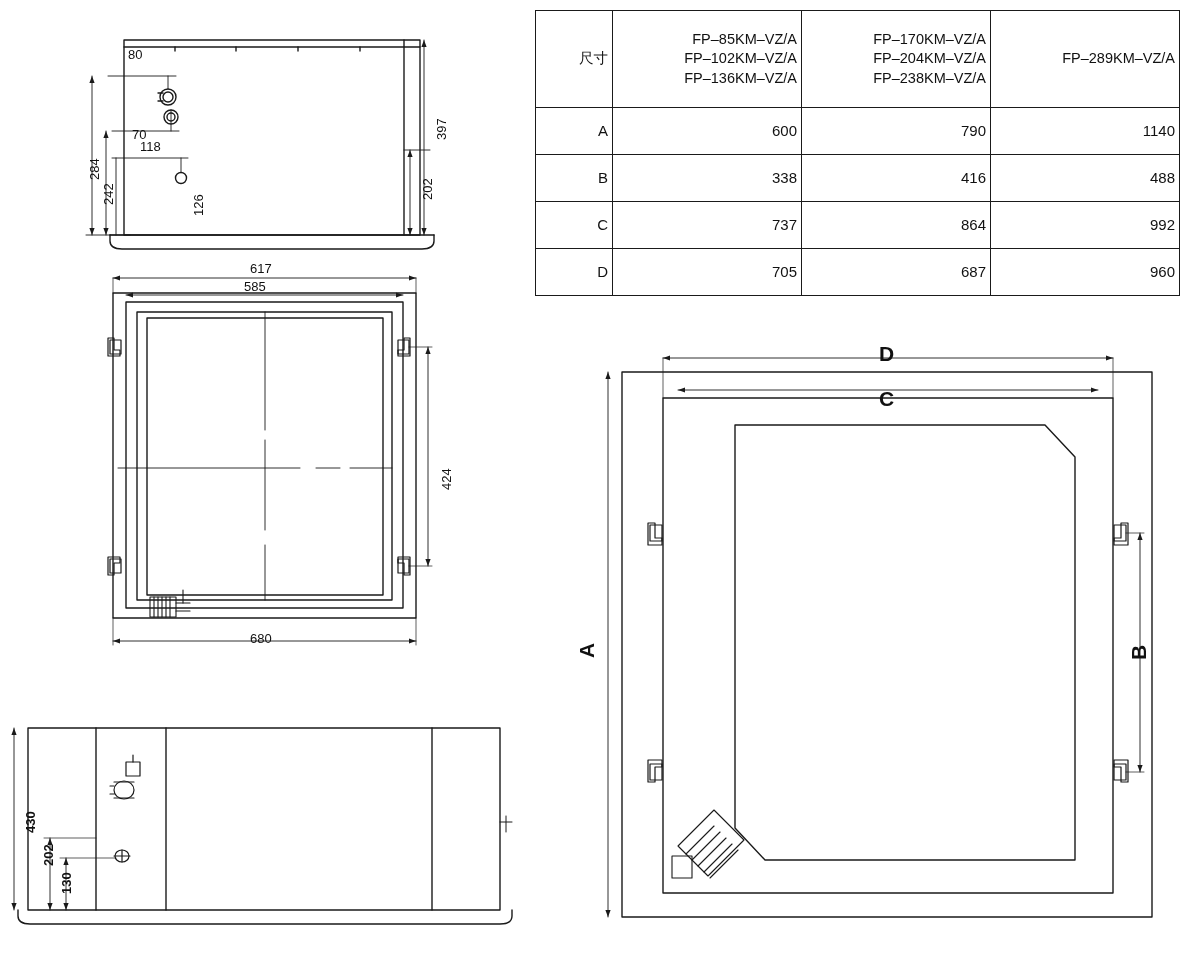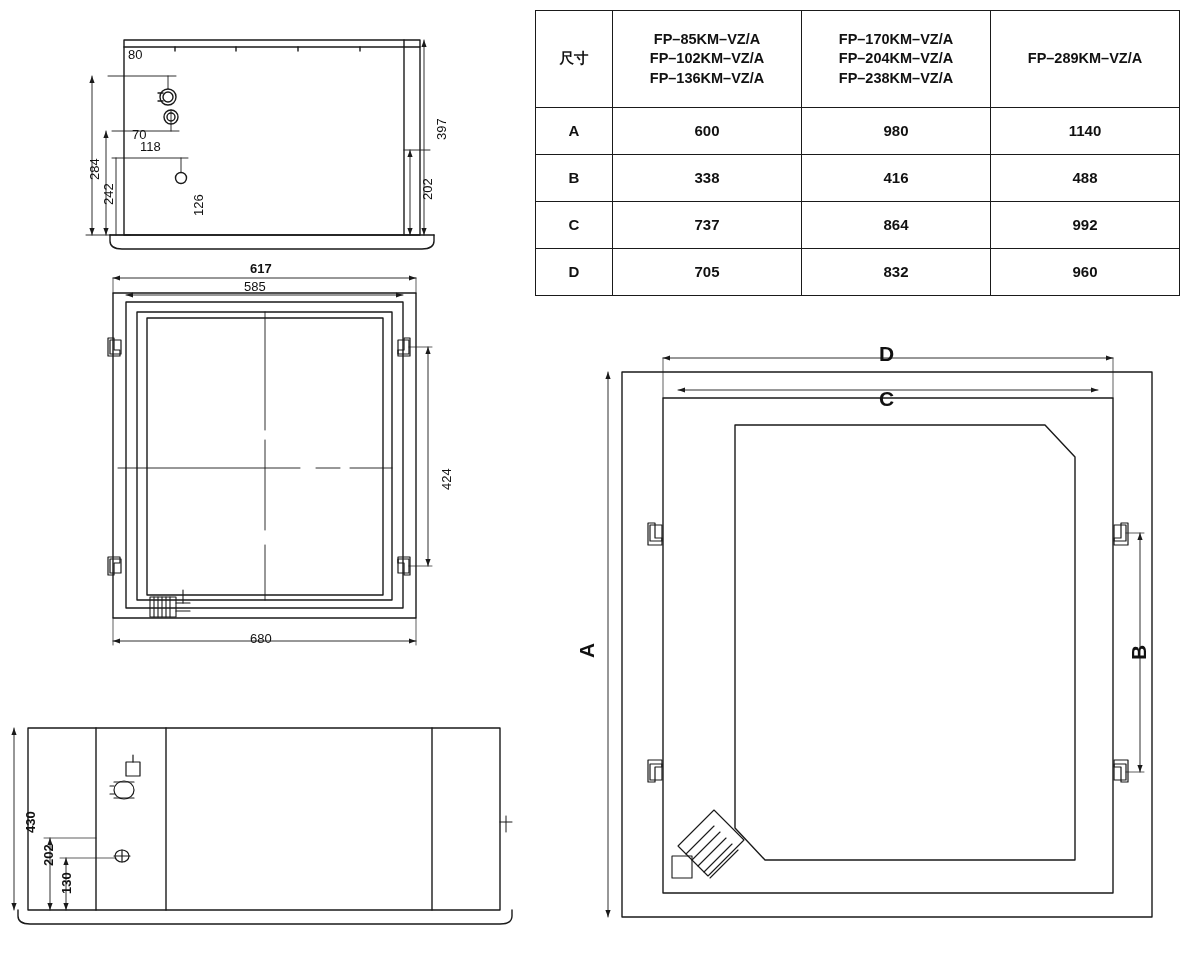--- a/index.html
+++ b/index.html
@@ -29,24 +29,24 @@
   #spec-table {
     position: absolute;
     left: 535px;
     top: 10px;
     width: 645px;
     border-collapse: collapse;
     font-size: 15px;
   }
   #spec-table td, #spec-table th {
     border: 1.5px solid #1a1a1a;
-    text-align: center;
+    text-align: right;
     vertical-align: middle;
     padding: 6px 4px;
-    font-weight: bold;
+    font-weight: normal;
     color: #111;
     line-height: 1.35;
   }
   #spec-table thead td {
     height: 84px;
     font-size: 14.5px;
   }
   #spec-table thead td.colhdr {
     white-space: pre-line;
   }
@@ -308,54 +308,54 @@
         <td class="colhdr">FP–170KM–VZ/A
 FP–204KM–VZ/A
 FP–238KM–VZ/A</td>
         <td class="colhdr">FP–289KM–VZ/A</td>
       </tr>
     </thead>
     <tbody>
       <tr>
         <td class="rowlabel">A</td>
         <td>600</td>
-        <td>980</td>
+        <td>790</td>
         <td>1140</td>
       </tr>
       <tr>
         <td class="rowlabel">B</td>
         <td>338</td>
         <td>416</td>
         <td>488</td>
       </tr>
       <tr>
         <td class="rowlabel">C</td>
         <td>737</td>
         <td>864</td>
         <td>992</td>
       </tr>
       <tr>
         <td class="rowlabel">D</td>
         <td>705</td>
-        <td>832</td>
+        <td>687</td>
         <td>960</td>
       </tr>
     </tbody>
   </table>
 
   <div class="dim" style="left:128px; top:48px;">80</div>
   <div class="dim" style="left:132px; top:128px;">70</div>
   <div class="dim" style="left:140px; top:140px;">118</div>
   <div class="dim vert" style="left:192px; top:216px;">126</div>
   <div class="dim vert" style="left:88px; top:180px;">284</div>
   <div class="dim vert" style="left:102px; top:205px;">242</div>
   <div class="dim vert" style="left:435px; top:140px;">397</div>
   <div class="dim vert" style="left:421px; top:200px;">202</div>
 
-  <div class="dim" style="left:250px; top:262px;font-weight:bold;">617</div>
+  <div class="dim" style="left:250px; top:262px;">617</div>
   <div class="dim" style="left:244px; top:280px;">585</div>
   <div class="dim" style="left:250px; top:632px;">680</div>
   <div class="dim vert" style="left:440px; top:490px;">424</div>
 
   <div class="dim vert" style="left:24px; top:833px; font-weight:bold;">430</div>
   <div class="dim vert" style="left:42px; top:866px; font-weight:bold;">202</div>
   <div class="dim vert" style="left:60px; top:894px; font-weight:bold;">130</div>
 
   <div class="letter vert" style="left:576px; top:658px;">A</div>
   <div class="letter vert" style="left:1128px; top:660px;">B</div>

